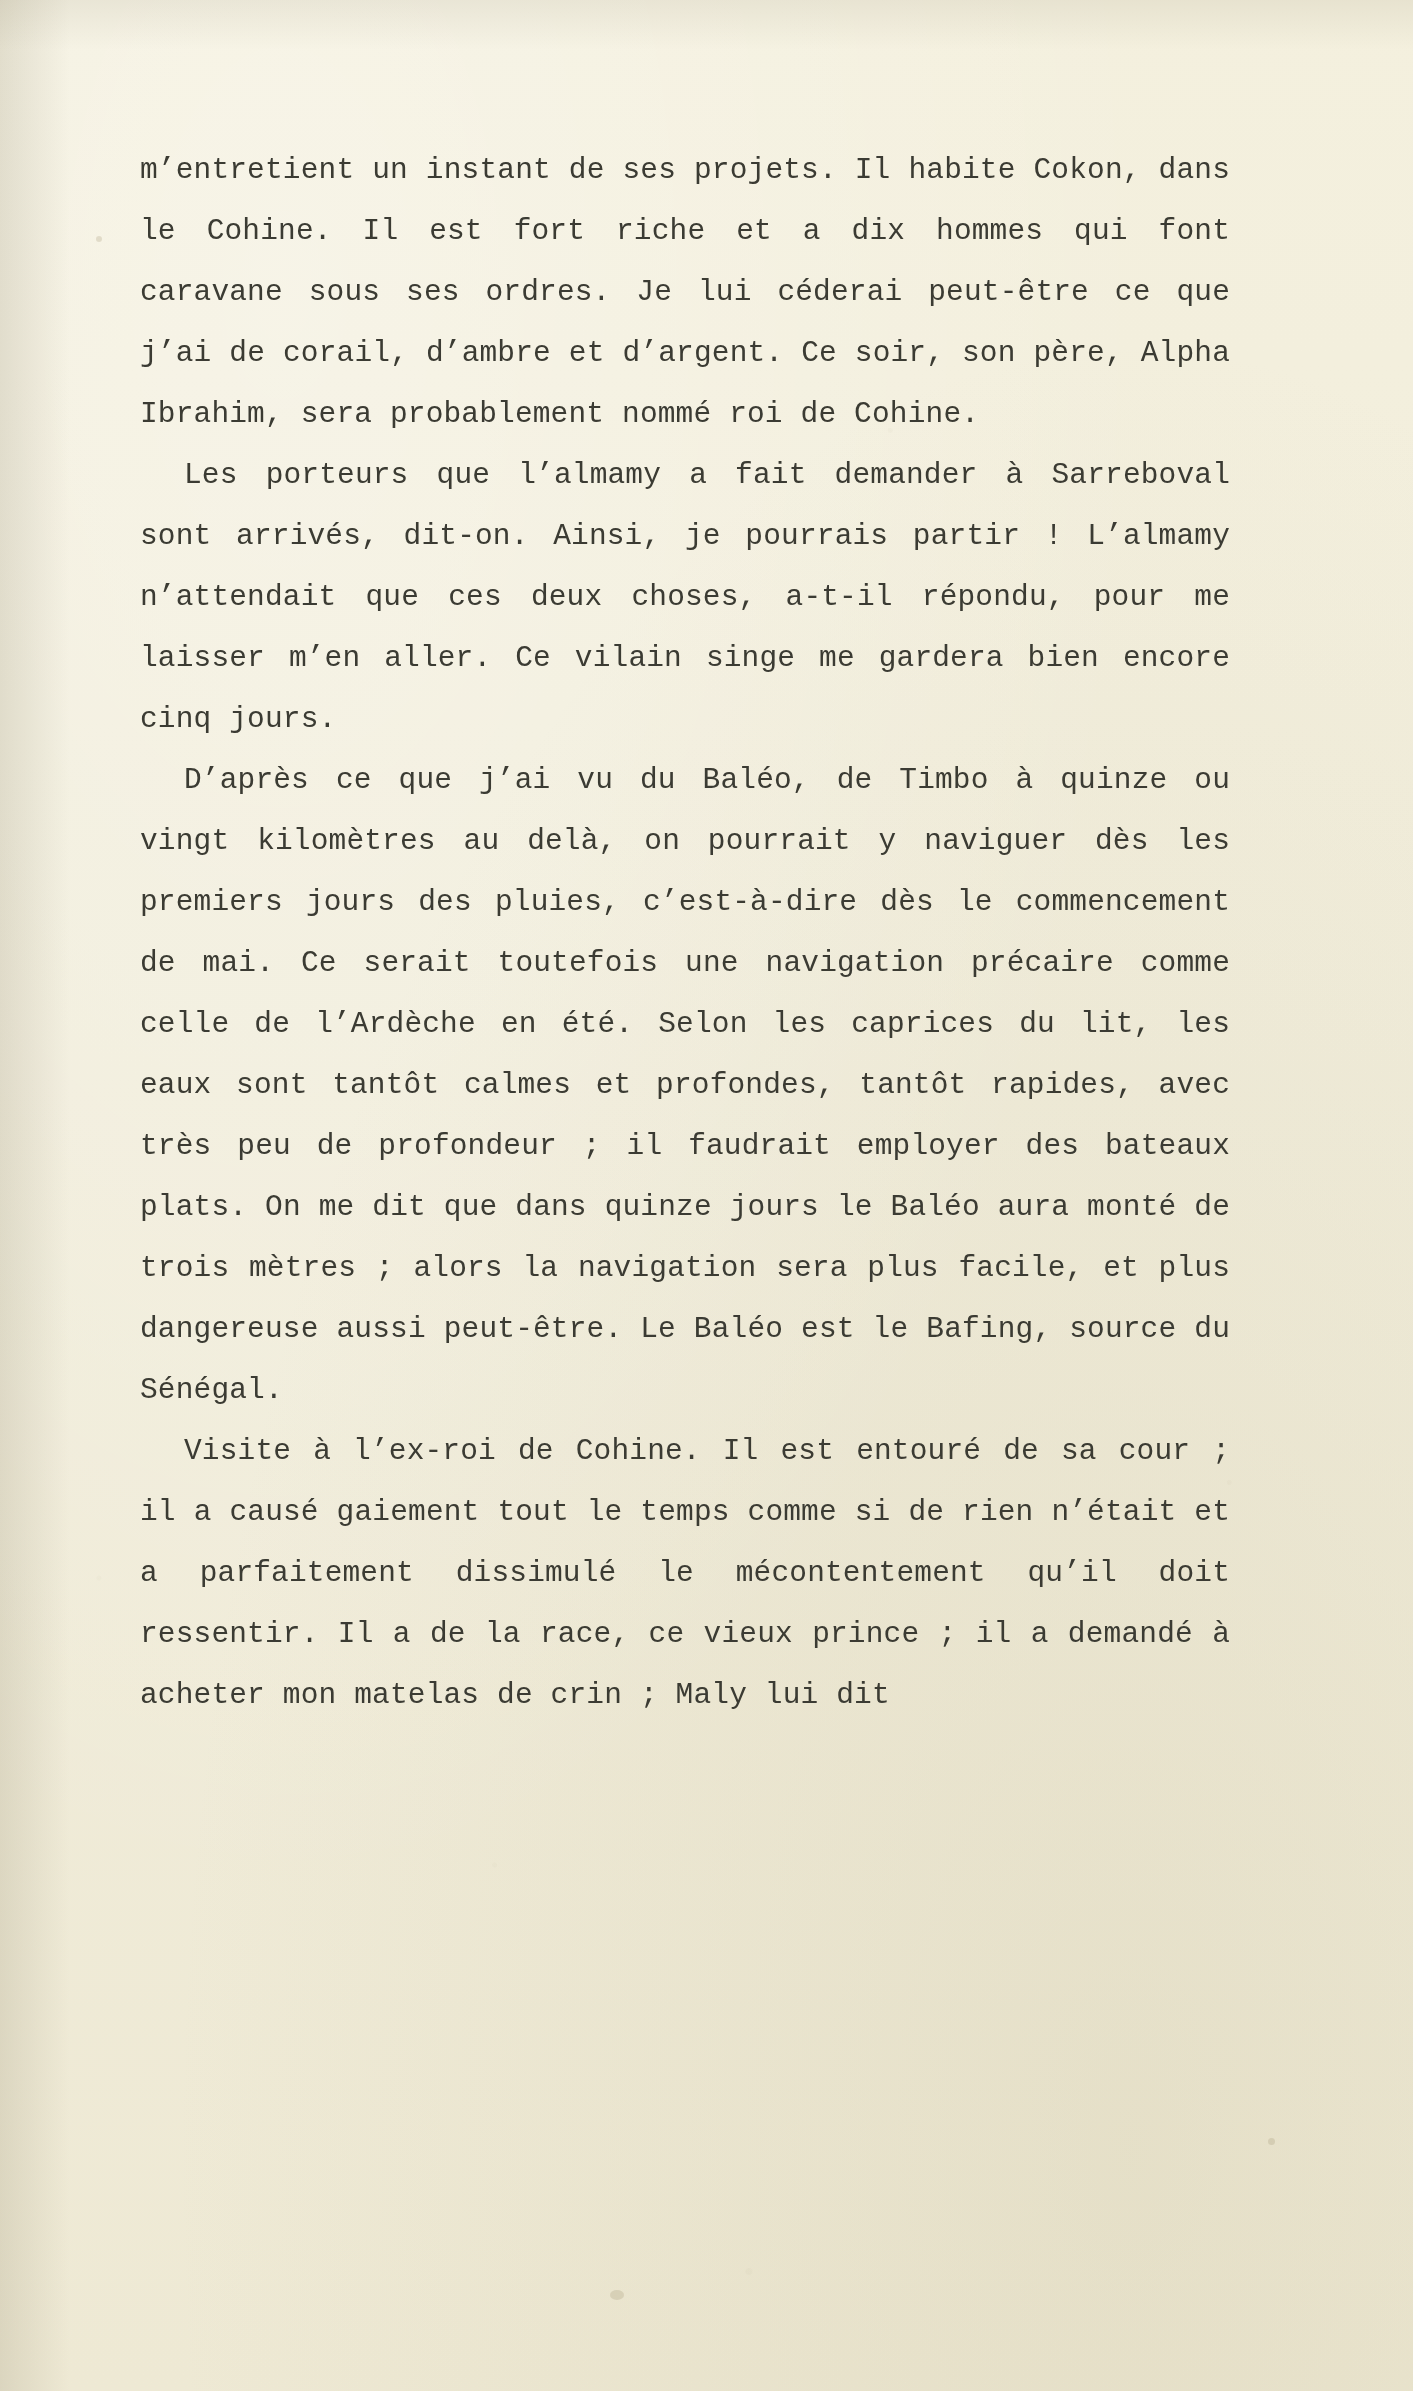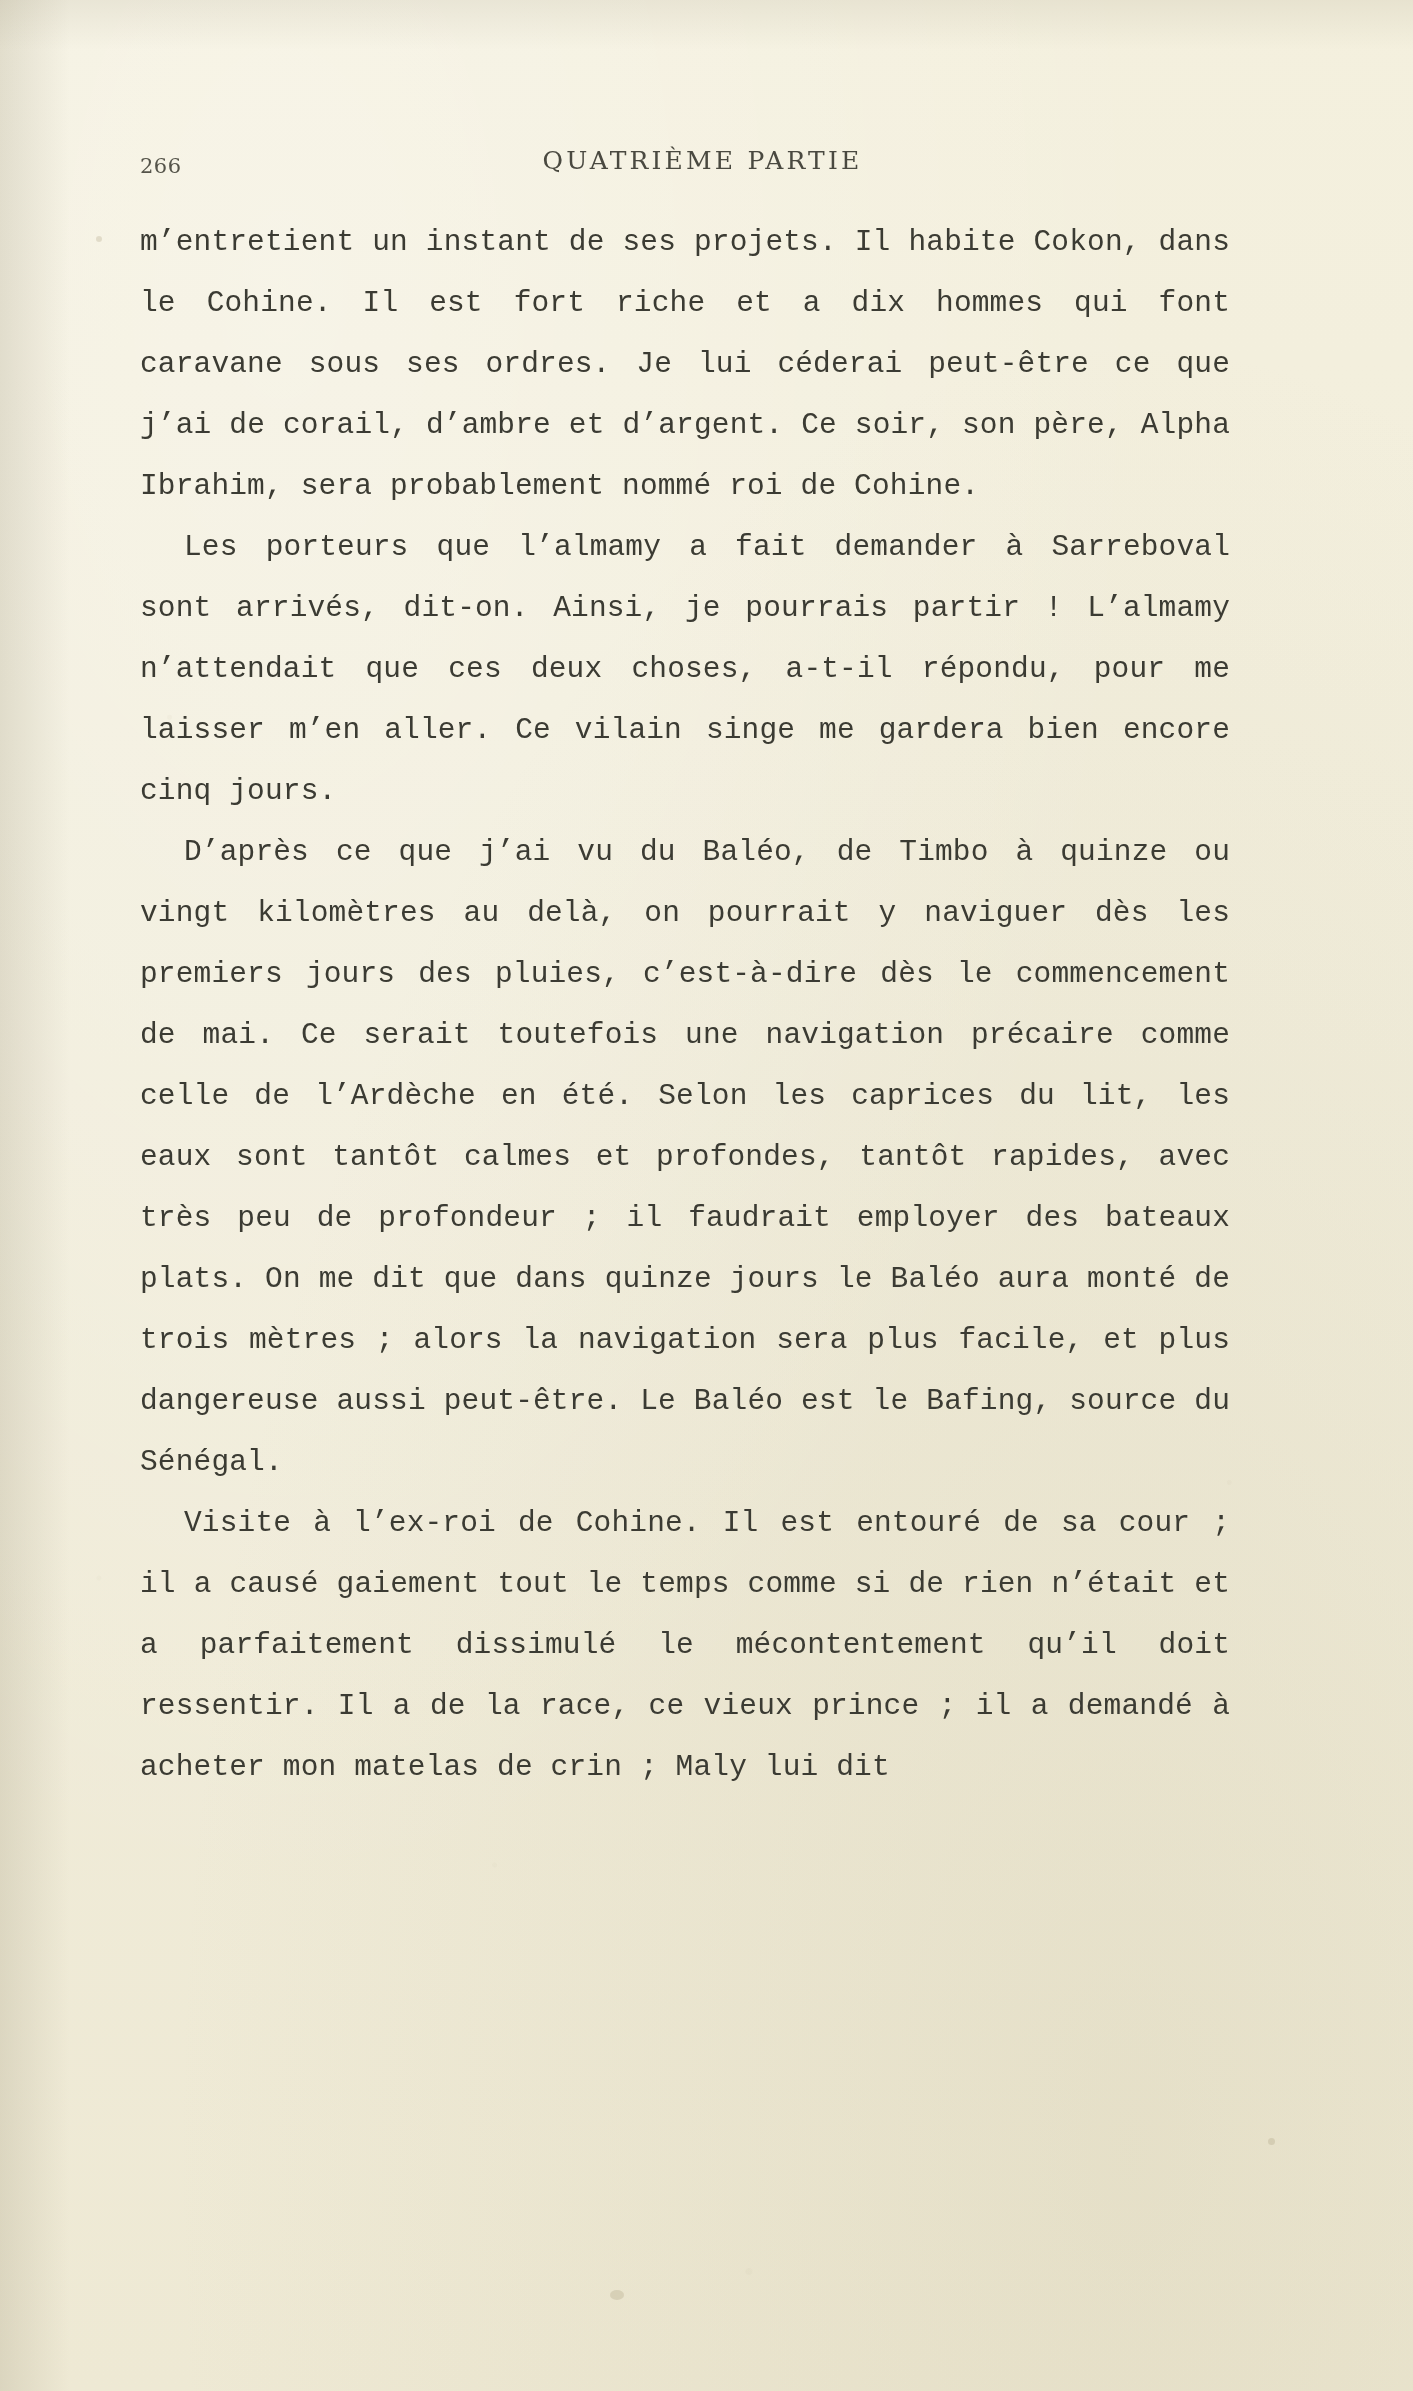--- a/index.html
+++ b/index.html
@@ -116,24 +116,20 @@
 <div class="page">
   <div class="edge-shadow-left"></div>
   <div class="edge-shadow-top"></div>
   <div class="grain"></div>
 
   <div class="blot" style="left:610px;top:2290px;width:14px;height:10px;"></div>
   <div class="blot" style="left:96px;top:236px;width:6px;height:6px;"></div>
   <div class="blot" style="left:1268px;top:2138px;width:7px;height:7px;"></div>
 
   <div class="content">
-    <div class="running-head">
-      <div class="folio">266</div>
-      <div class="head-title">QUATRIÈME PARTIE</div>
-    </div>
 
     <div class="body-text">
       <p>m’entretient un instant de ses projets. Il habite Cokon, dans le Cohine. Il est fort riche et a dix hommes qui font caravane sous ses ordres. Je lui céderai peut-être ce que j’ai de corail, d’ambre et d’argent. Ce soir, son père, Alpha Ibrahim, sera probablement nommé roi de Cohine.</p>
       <p class="indent">Les porteurs que l’almamy a fait demander à Sarreboval sont arrivés, dit-on. Ainsi, je pourrais partir ! L’almamy n’attendait que ces deux choses, a-t-il répondu, pour me laisser m’en aller. Ce vilain singe me gardera bien encore cinq jours.</p>
       <p class="indent">D’après ce que j’ai vu du Baléo, de Timbo à quinze ou vingt kilomètres au delà, on pourrait y naviguer dès les premiers jours des pluies, c’est-à-dire dès le commencement de mai. Ce serait toutefois une navigation précaire comme celle de l’Ardèche en été. Selon les caprices du lit, les eaux sont tantôt calmes et profondes, tantôt rapides, avec très peu de profondeur ; il faudrait employer des bateaux plats. On me dit que dans quinze jours le Baléo aura monté de trois mètres ; alors la navigation sera plus facile, et plus dangereuse aussi peut-être. Le Baléo est le Bafing, source du Sénégal.</p>
       <p class="indent">Visite à l’ex-roi de Cohine. Il est entouré de sa cour ; il a causé gaiement tout le temps comme si de rien n’était et a parfaitement dissimulé le mécontentement qu’il doit ressentir. Il a de la race, ce vieux prince ; il a demandé à acheter mon matelas de crin ; Maly lui dit</p>
     </div>
   </div>
 </div>
 

